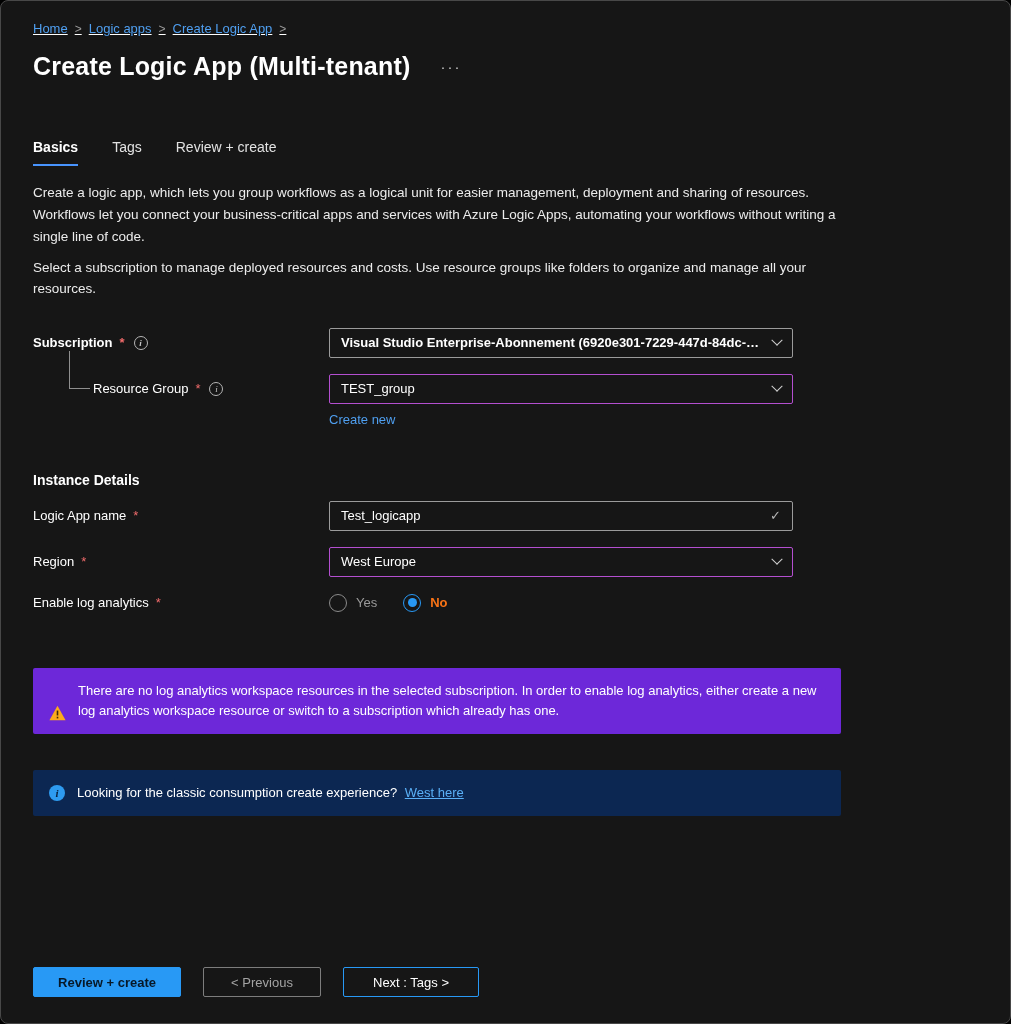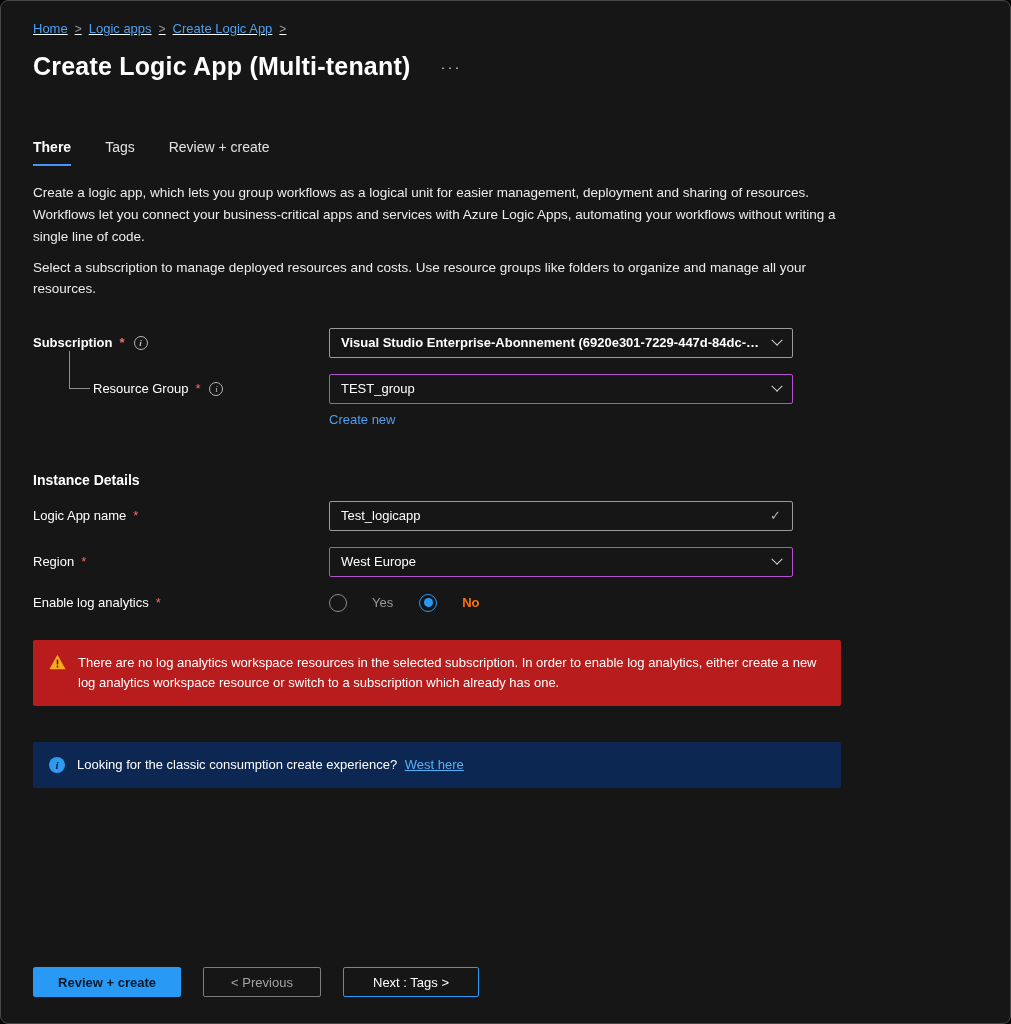--- a/index.html
+++ b/index.html
@@ -82,35 +82,35 @@
   }
   .create-new-row { margin-top: 6px; }
   .link { color: #4f9ff0; font-size: 13px; text-decoration: none; cursor: pointer; }
 
   .instance-heading { margin-top: 44px; }
   .row-name { margin-top: 13px; }
   .row-region { margin-top: 16px; }
   .row-radio { margin-top: 17px; }
 
   .radio-group { display: flex; align-items: center; gap: 26px; }
-  .radio { display: flex; align-items: center; gap: 25px; cursor: pointer; font-size: 13px; }
+  .radio { display: flex; align-items: center; gap: 9px; cursor: pointer; font-size: 13px; }
   .radio-circle {
     width: 18px; height: 18px; border-radius: 50%;
     border: 1px solid #8a8a8a; display: flex; align-items: center; justify-content: center;
     flex-shrink: 0;
   }
   .radio.selected .radio-circle { border: 1px solid #2899f5; }
   .radio.selected .radio-dot { width: 9px; height: 9px; border-radius: 50%; background: #2899f5; }
   .radio .radio-label { color: #9a9a9a; }
   .radio.selected .radio-label { color: #f97316; font-weight: 600; }
 
   
   .banner { display: flex; gap: 12px; padding: 13px 16px; border-radius: 2px;
             font-size: 13px; line-height: 1.55; align-items: flex-start; }
-  .banner-warning { margin-top: 28px; background: #b91c1c; }
+  .banner-warning { margin-top: 56px; background: #6d28d9; align-items: flex-end; }
   .banner-info { margin-top: 36px; background: #0c2752; align-items: center; }
   .banner svg { flex-shrink: 0; margin-top: 1px; }
   .info-circle {
     width: 16px; height: 16px; border-radius: 50%; background: #2e9bf0;
     color: #08213f; font-size: 11px; font-weight: 700;
     font-family: "Liberation Serif", serif; font-style: italic;
     display: flex; align-items: center; justify-content: center; flex-shrink: 0;
   }
   .banner-info .link { color: #5ab0f7; text-decoration: underline; margin-left: 4px; }
 
@@ -138,21 +138,21 @@
     <a>Create Logic App</a>
     <span class="sep">&gt;</span>
   </nav>
 
   <div class="title-row">
     <h1 class="page-title">Create Logic App (Multi-tenant)</h1>
     <span class="more-dots">···</span>
   </div>
 
   <div class="tabs">
-    <div class="tab active">There</div>
+    <div class="tab active">Basics</div>
     <div class="tab">Tags</div>
     <div class="tab">Review + create</div>
   </div>
 
   <div class="content">
 
     <p class="intro">Create a logic app, which lets you group workflows as a logical unit for easier management, deployment and sharing of resources. Workflows let you connect your business-critical apps and services with Azure Logic Apps, automating your workflows without writing a single line of code.</p>
 
     <p class="section-desc">Select a subscription to manage deployed resources and costs. Use resource groups like folders to organize and manage all your resources.</p>
 

